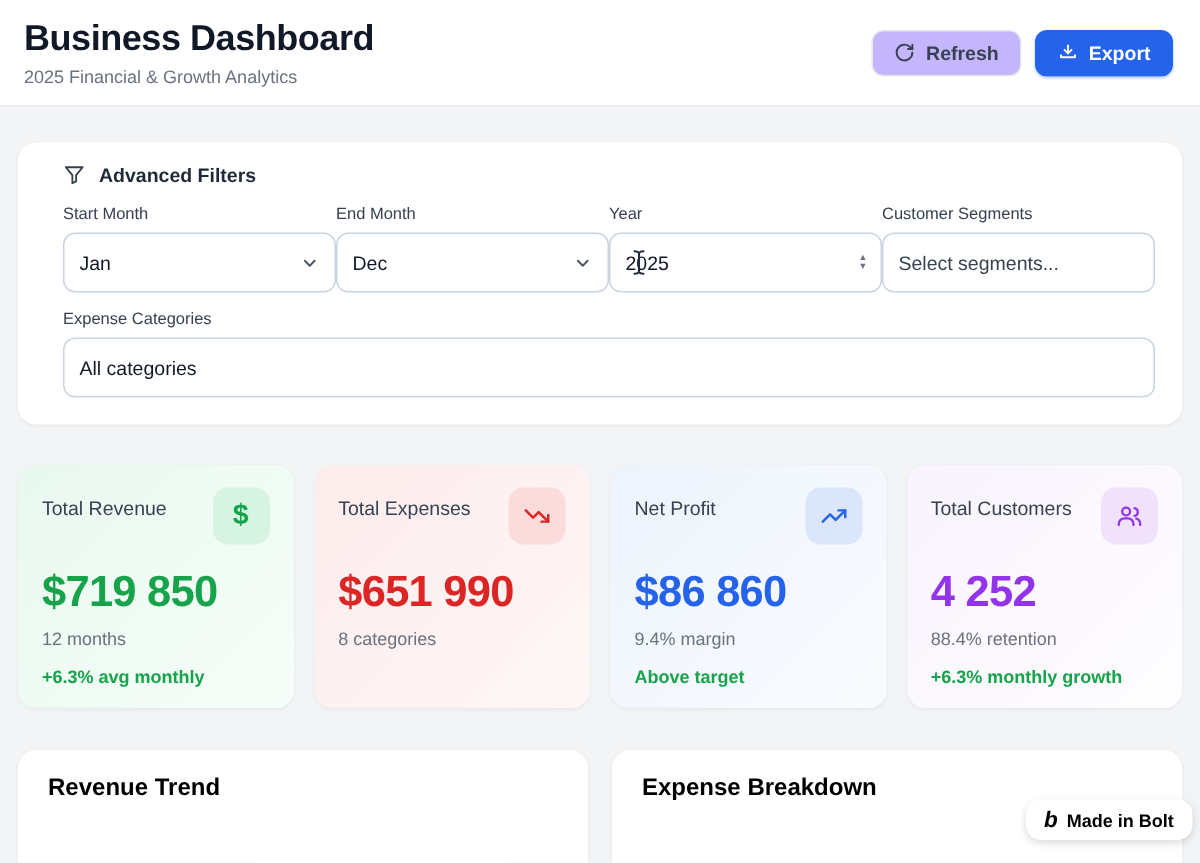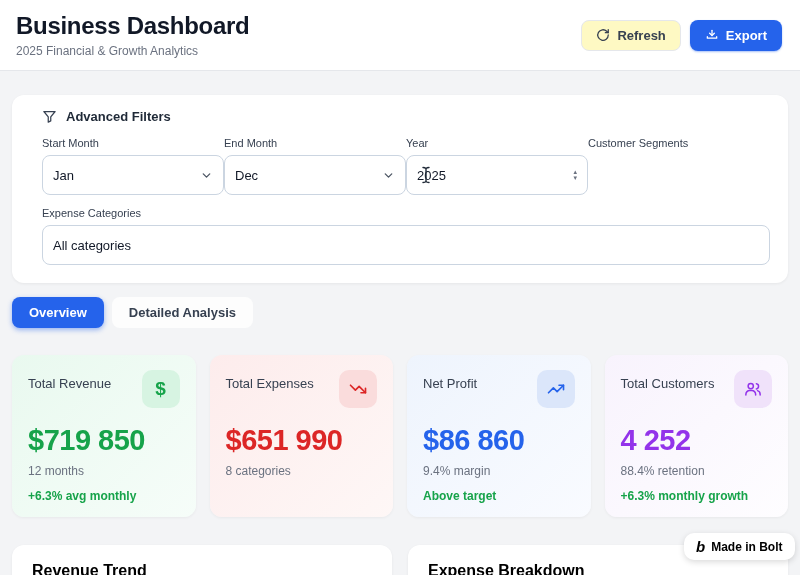--- a/index.html
+++ b/index.html
@@ -25,21 +25,21 @@
   .header .titles .title { font-size:24px; font-weight:800; color:#111827; letter-spacing:-0.3px; }
   .header .titles .subtitle { font-size:12px; color:#6b7280; margin-top:4px; }
   .header-actions { display:flex; gap:9px; }
   .btn {
     display:inline-flex; align-items:center; gap:7px;
     font-size:13px; font-weight:600;
     border-radius:8px; padding:7px 14px; cursor:pointer;
     border:1px solid transparent;
   }
   .btn svg { width:14px; height:14px; }
-  .btn-refresh { background:#fef9c3; border-color:#e5e7eb; color:#374151; }
+  .btn-refresh { background:#c4b5fd; border-color:#e5e7eb; color:#374151; }
   .btn-export  { background:#2563eb; color:#ffffff; box-shadow:0 1px 2px rgba(37,99,235,.4); }
 
   
   .main { padding:0 12px; }
 
   .filter-card {
     margin-top:24px;
     background:#ffffff;
     border-radius:12px;
     box-shadow:0 1px 3px rgba(0,0,0,.06);
@@ -176,34 +176,33 @@
           <div class="field">
             <span>2025</span>
             <span class="stepper">
                 <span>▴</span>
                 <span>▾</span>
               </span>
           </div>
         </div>
         <div>
           <div class="field-label">Customer Segments</div>
+          <div class="field">
+            <span class="placeholder">Select segments...</span>
+          </div>
         </div>
       </div>
       <div class="field-full">
         <div class="field-label">Expense Categories</div>
         <div class="field">
           <span>All categories</span>
         </div>
       </div>
     </div>
 
-    <div class="tabs">
-      <div class="tab tab-active">Overview</div>
-      <div class="tab tab-idle">Detailed Analysis</div>
-    </div>
 
     <div class="stats">
 
       <div class="stat-card stat-green">
         <div class="stat-top">
           <div class="stat-label">Total Revenue</div>
           <div class="icon-tile tile-green">
               <span>$</span>
             </div>
         </div>

